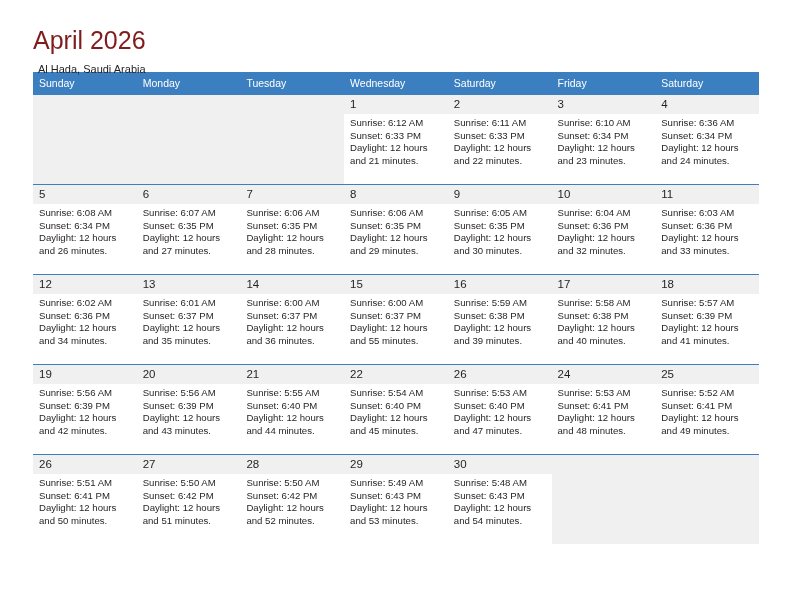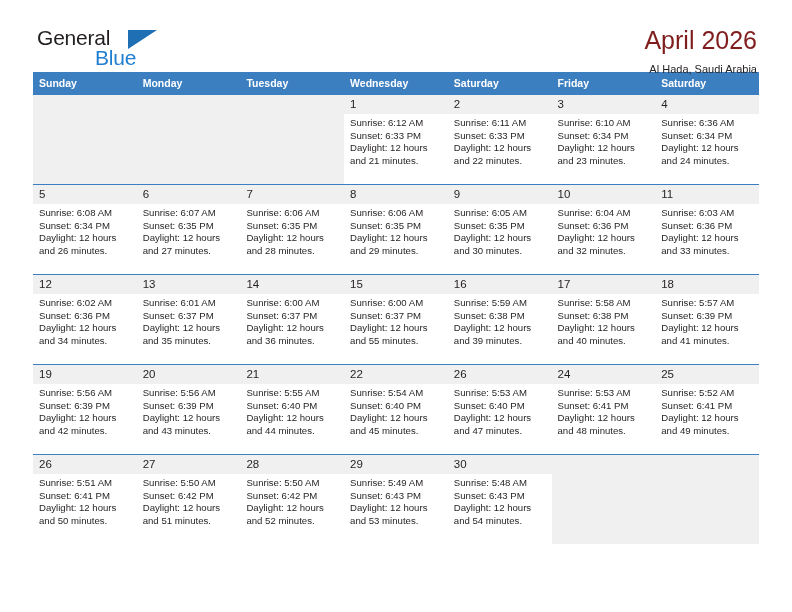--- a/index.html
+++ b/index.html
@@ -89,21 +89,21 @@
   .calendar {
     width: 726px;
     border-collapse: collapse;
     table-layout: fixed;
   }
 
   .calendar thead th {
     background: #3c7fc0;
     color: #ffffff;
     font-size: 10.5px;
-    font-weight: bold;
+    font-weight: normal;
     text-align: left;
     padding: 5px 0 5px 6px;
     height: 11px;
     border: none;
   }
 
   .calendar tbody td {
     vertical-align: top;
     padding: 0;
     border: none;
@@ -136,25 +136,20 @@
     white-space: nowrap;
   }
 </style>
 </head>
 <body>
 
 <div class="page">
 
   <div class="header">
 
-    <div class="logo">
-      <span class="logo-general">General</span>
-      <span class="logo-tri"></span>
-      <span class="logo-blue">Blue</span>
-    </div>
 
     <div class="titles">
       <div class="cal-title">April 2026</div>
       <div class="cal-subtitle">Al Hada, Saudi Arabia</div>
     </div>
 
   </div>
 
   <table class="calendar">
     <thead>

